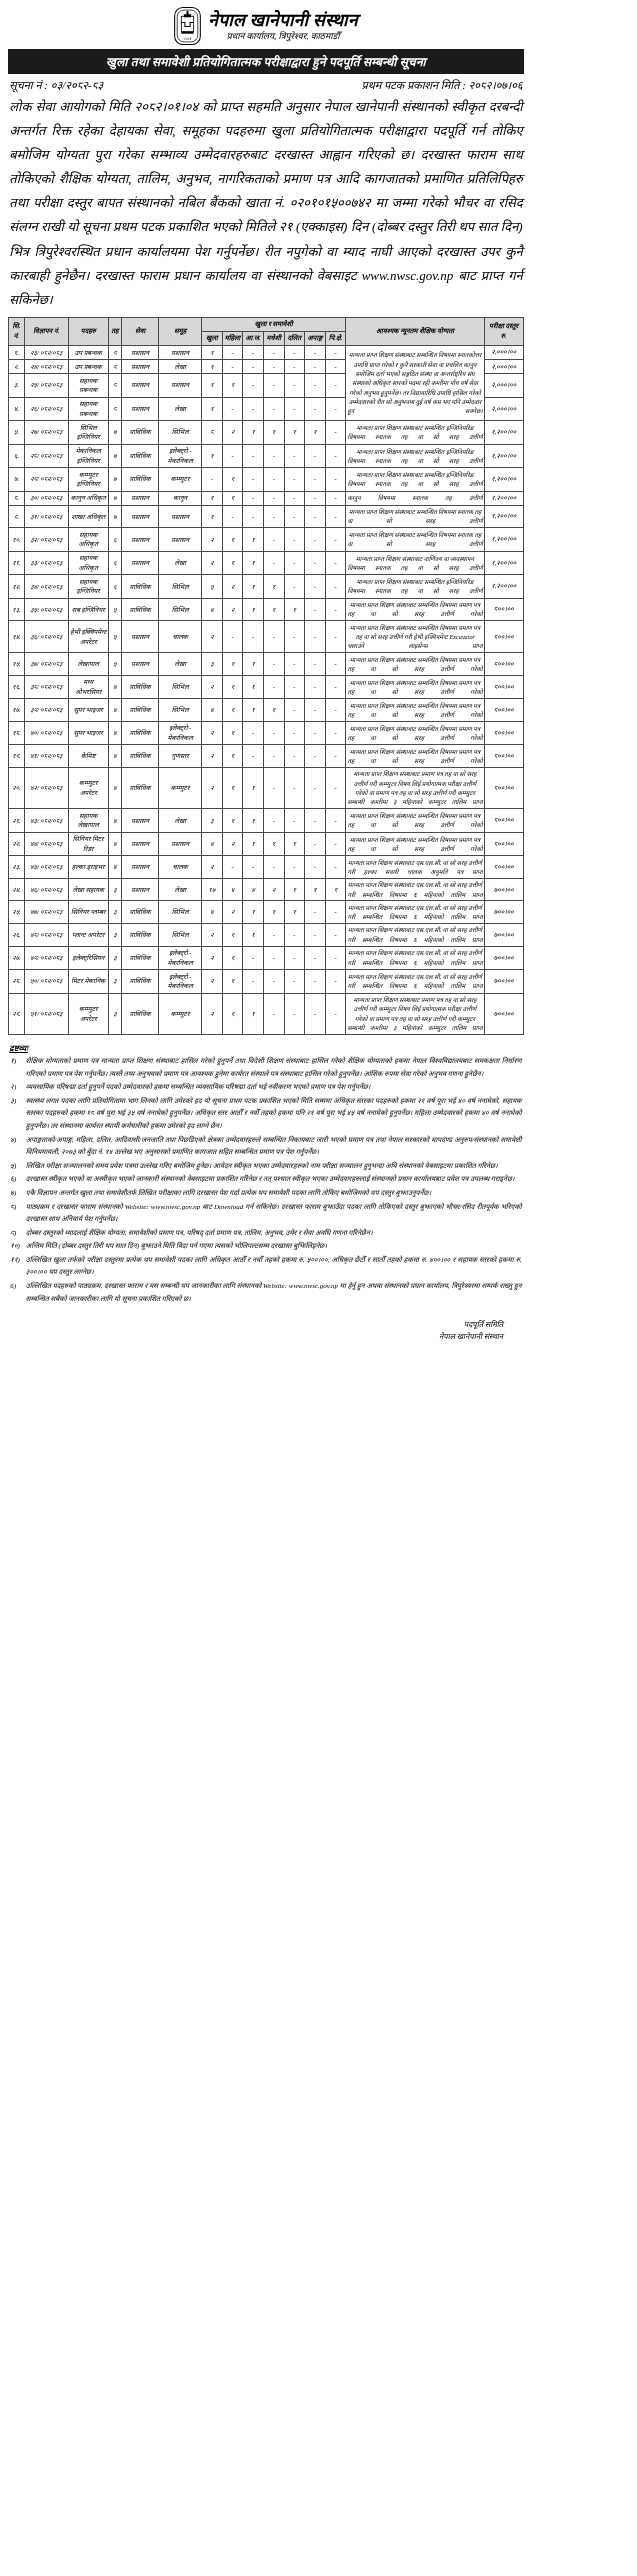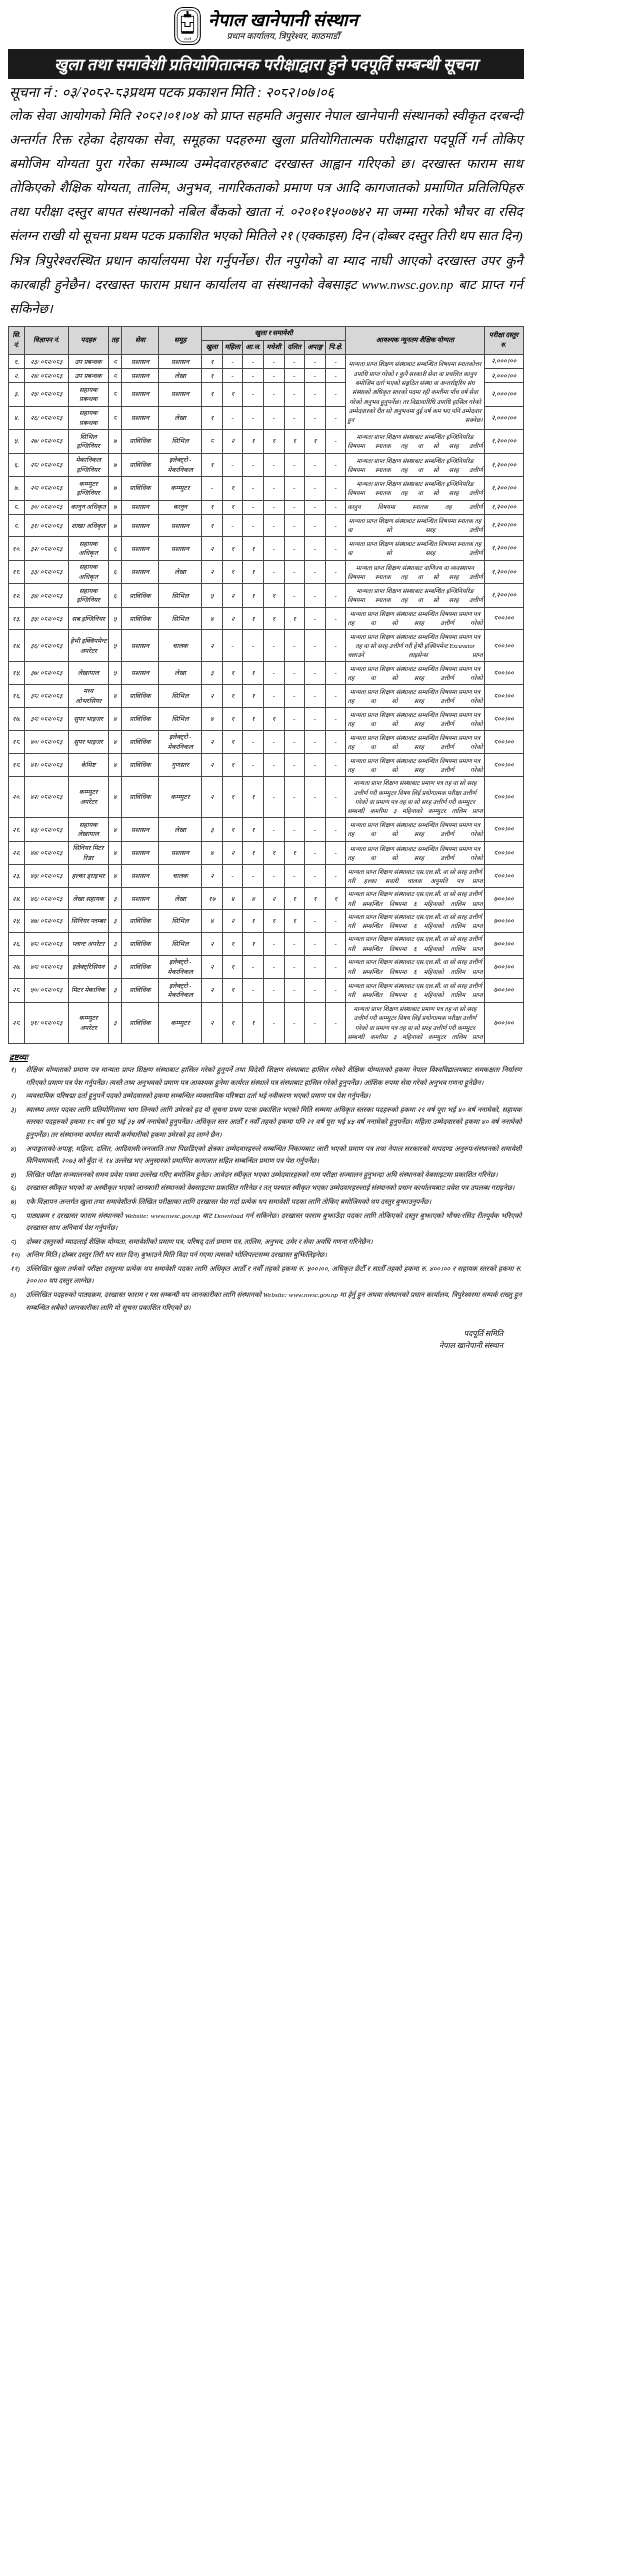--- a/index.html
+++ b/index.html
@@ -46,28 +46,29 @@
   }
   .org-sub {
     font-size: 8.8px;
     margin-top: 3px;
   }
   .banner {
     margin-top: 3.1px;
     background: #1b1b1b;
     color: #ffffff;
     text-align: center;
-    font-size: 16px;
+    font-size: 12px;
     font-weight: bold;
     padding: 3.6px 2.1px 4.1px 2.1px;
     letter-spacing: 0.2px;
   }
   .meta-row {
     display: flex;
-    font-size: 14px;
+    justify-content: space-between;
+    font-size: 11px;
     padding: 3.1px 1px 2.1px 1px;
   }
 
   
   .intro {
     font-size: 13px;
     line-height: 1.85;
     text-align: justify;
     padding: 1px 1px 5.2px 1px;
   }

